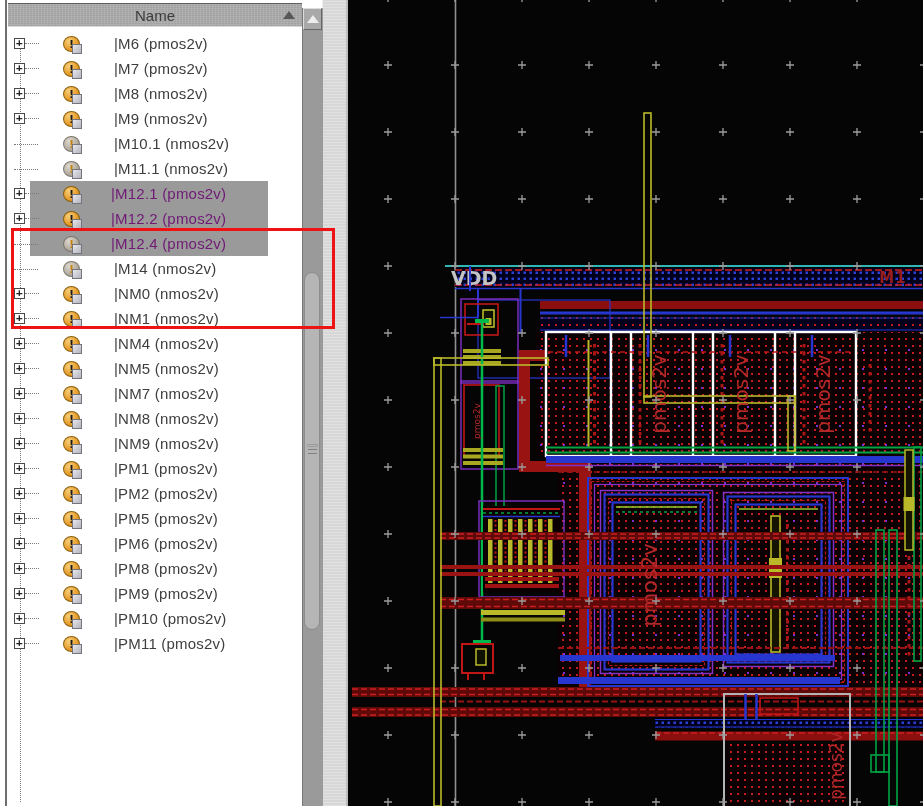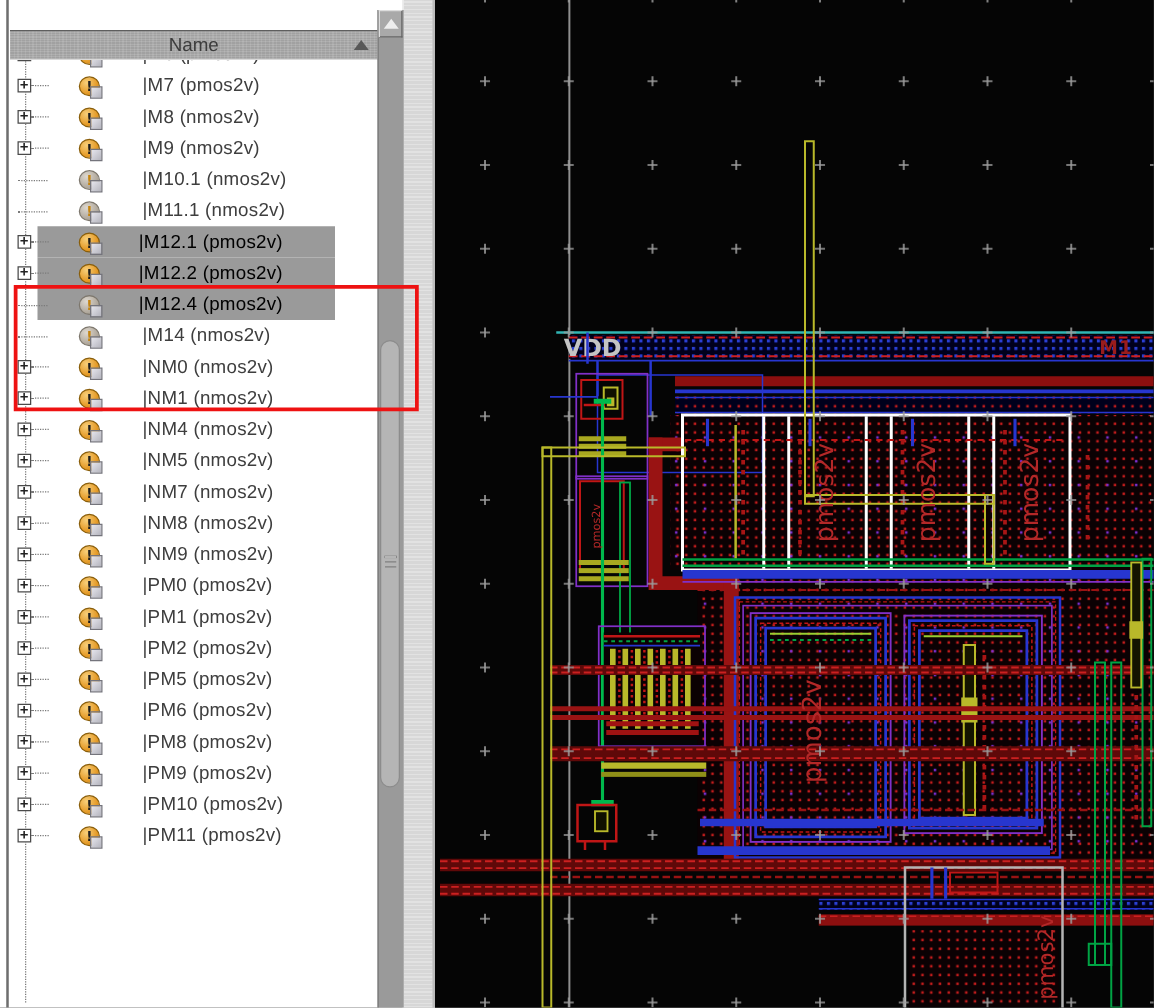--- a/index.html
+++ b/index.html
@@ -7,21 +7,21 @@
     width:923px;height:806px;overflow:hidden;background:#ffffff;
     font-family:"Liberation Sans",sans-serif;position:relative;
   }
   .app{position:absolute;inset:0;}
 
   
   .tree-panel{position:absolute;left:0;top:0;width:348px;height:806px;background:#ffffff;}
   .left-border{position:absolute;left:5px;top:0;bottom:0;width:2px;background:#6e6e6e;}
 
   .tree-header{
-    position:absolute;left:8px;top:24px;width:294px;height:22px;
+    position:absolute;left:8px;top:3px;width:294px;height:22px;
     background:#adadad;
     background-image:
       repeating-linear-gradient(90deg, rgba(255,255,255,.10) 0 1px, transparent 1px 3px),
       repeating-linear-gradient(0deg, rgba(0,0,0,.07) 0 1px, transparent 1px 2px);
     border-top:1px solid #5e5e5e;border-bottom:1px solid #d9d9d9;
     display:flex;align-items:center;justify-content:center;
     font-size:15px;color:#3c3c3c;z-index:4;
   }
   .sort-btn{
     position:absolute;right:4px;top:3px;width:18px;height:15px;
@@ -61,21 +61,21 @@
     content:'';position:absolute;right:-3px;bottom:-3px;width:8px;height:8px;
     background:linear-gradient(135deg,#e7e7ee,#b4b4bd);border:1px solid #74747c;
   }
   .dev-icon.ghost{
     background:radial-gradient(circle at 35% 30%, #ded8cf, #b3ab9f 60%, #98907f);
     border-color:#7d776d;
   }
   .dev-icon.ghost::before{color:#c4830e;}
 
   .lbl{margin-left:12px;font-size:15px;color:#3e3e3e;white-space:nowrap;letter-spacing:.2px;}
-  .trow.sel .lbl{color:#000000;margin-left:9px;}
+  .trow.sel .lbl{color:#701a75;margin-left:9px;}
 
   .highlight-rect{
     position:absolute;left:11px;top:228px;width:318px;height:95px;
     border:3px solid #ee1212;z-index:30;pointer-events:none;
   }
 
   .vscroll{position:absolute;left:302px;top:8px;bottom:0;width:20px;background:#9a9a9a;border-left:1px solid #787878;z-index:5;}
   .sb-btn{
     position:absolute;left:0;top:0;width:19px;height:22px;background:#a9a9a9;
     border:1px solid;border-color:#dddddd #666 #666 #dddddd;box-sizing:border-box;
@@ -228,27 +228,20 @@
           </span>
     <span class="dev-icon"></span>
     <span class="lbl">|NM8 (nmos2v)</span>
   </div>
         <div class="trow">
     <span class="stub">
             <span class="expander"></span>
           </span>
     <span class="dev-icon"></span>
     <span class="lbl">|NM9 (nmos2v)</span>
-  </div>
-        <div class="trow">
-    <span class="stub">
-            <span class="expander"></span>
-          </span>
-    <span class="dev-icon"></span>
-    <span class="lbl">|PM0 (pmos2v)</span>
   </div>
         <div class="trow">
     <span class="stub">
             <span class="expander"></span>
           </span>
     <span class="dev-icon"></span>
     <span class="lbl">|PM1 (pmos2v)</span>
   </div>
         <div class="trow">
     <span class="stub">

